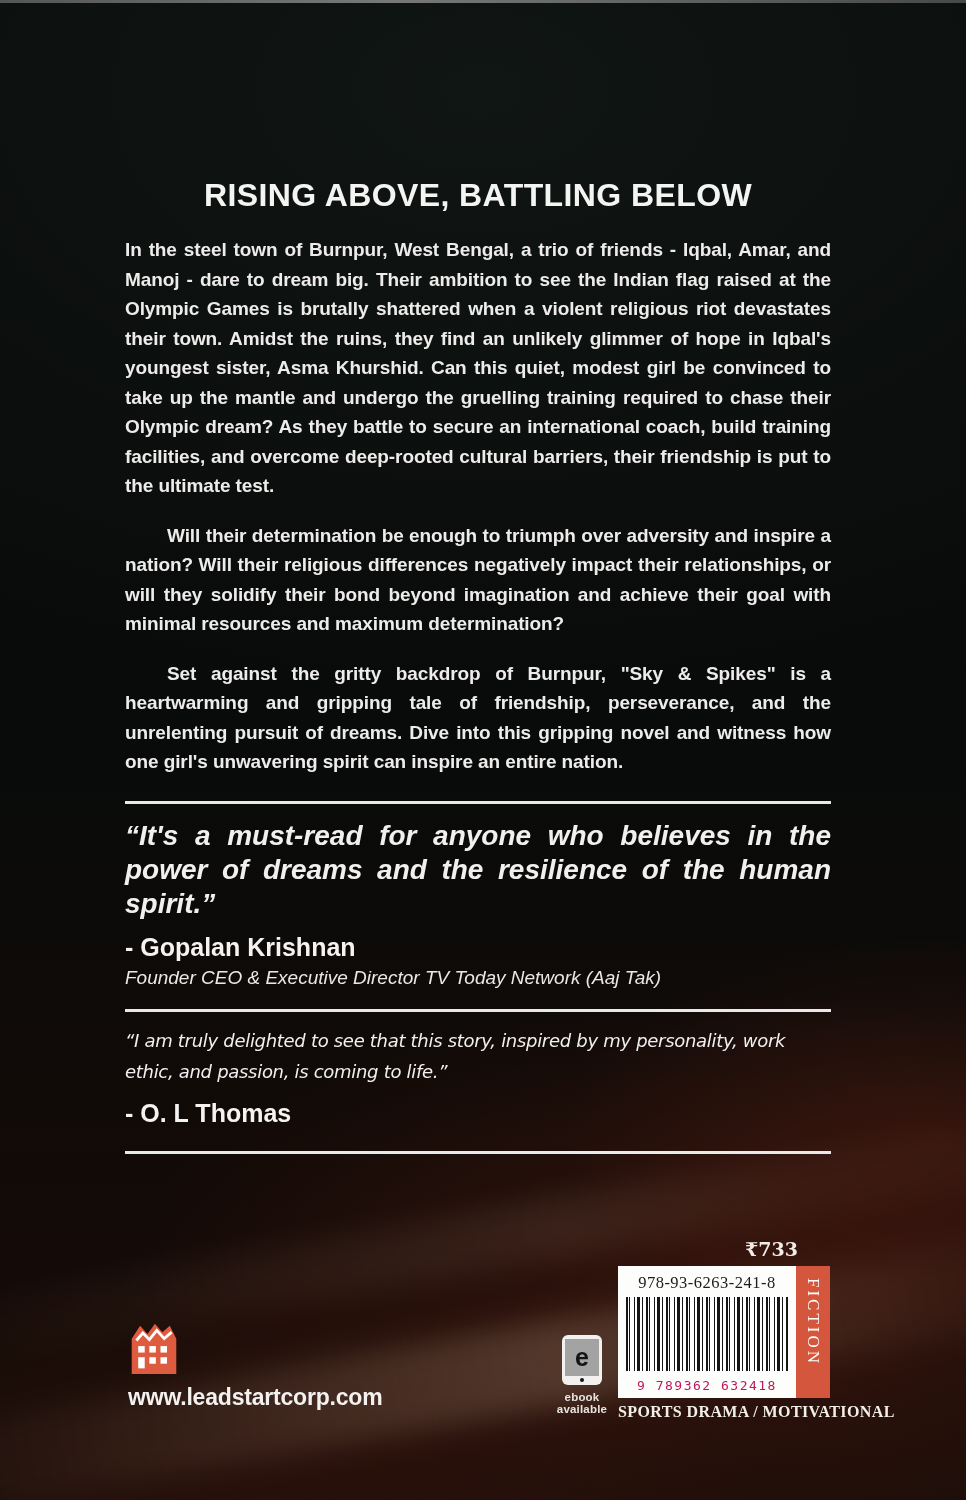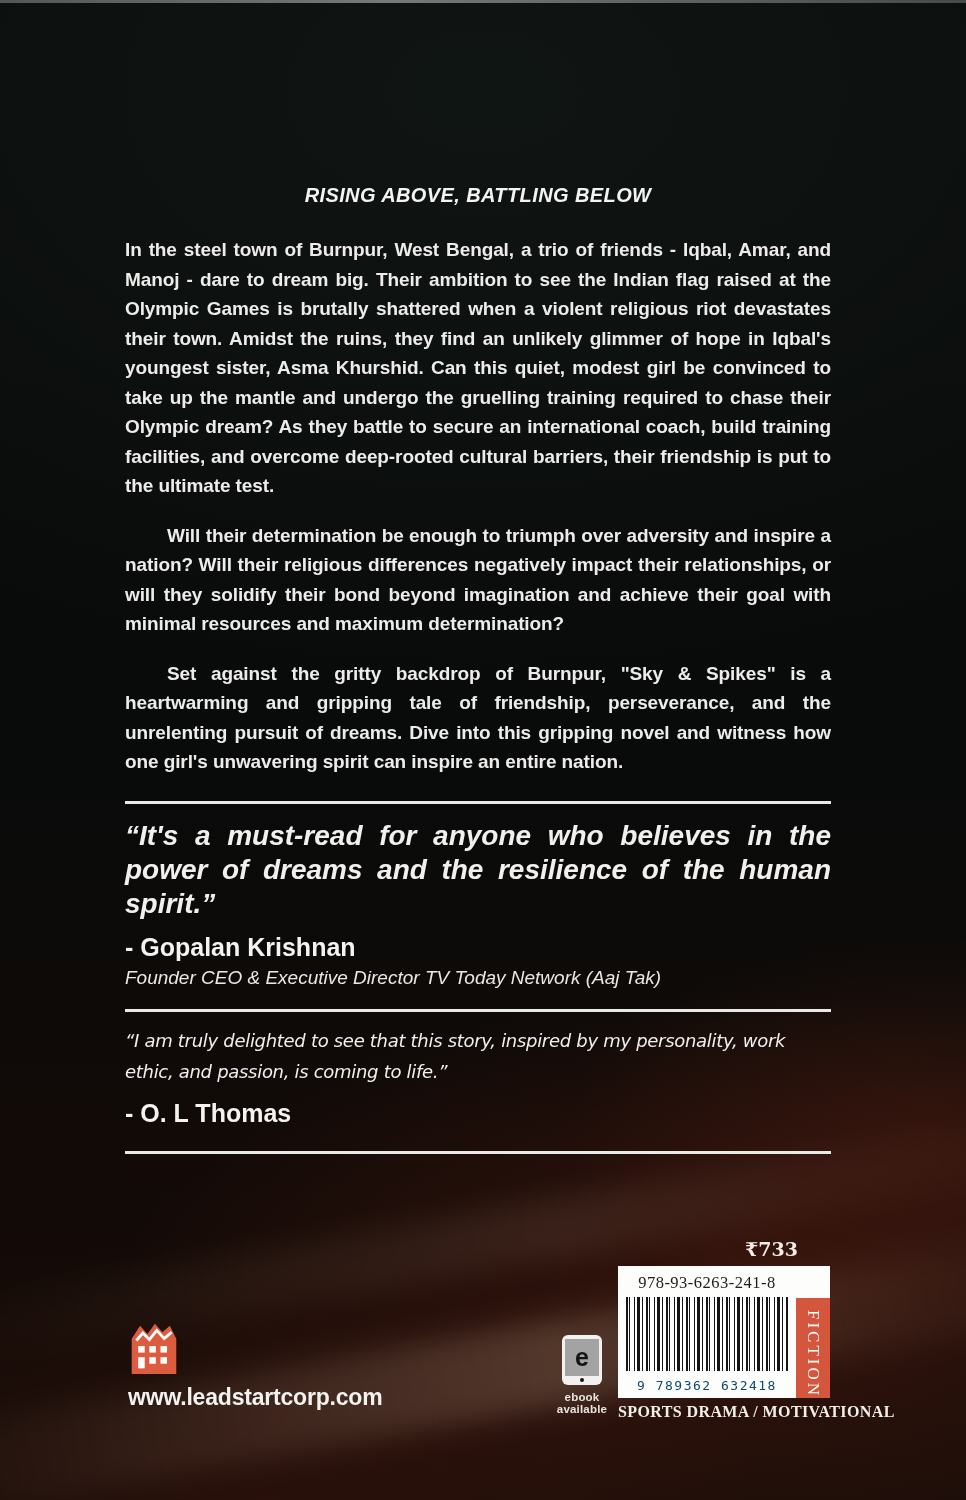--- a/index.html
+++ b/index.html
@@ -14,21 +14,21 @@
       linear-gradient(180deg,#0a0c0b 0%,#090b0a 52%,#120a07 78%,#170c08 100%);
   }
   .photo-edge{position:absolute;top:0;left:0;right:0;height:3px;
     background:linear-gradient(90deg,#6d6d6d,#9a9a9a 40%,#5c5c5c);opacity:.75;}
   .streak{position:absolute;left:-110px;top:1330px;width:1220px;height:86px;
     transform:rotate(-10deg);filter:blur(14px);
     background:linear-gradient(90deg,rgba(226,190,158,0) 0%,rgba(226,190,158,.13) 32%,rgba(238,208,176,.20) 55%,rgba(226,190,158,.09) 76%,rgba(226,190,158,0) 100%);}
   .streak.faint{top:1208px;opacity:.45;height:60px;}
 
   .content{position:absolute;left:125px;top:0;width:706px;color:#edecea;}
-  .tagline{margin-top:180px;font-style:italic;font-weight:bold;font-size:20px;line-height:30px;
+  .tagline{margin-top:180px;font-weight:bold;font-size:32px;line-height:30px;
     text-align:center;letter-spacing:.4px;color:#f4f4f2;}
   .para{font-weight:bold;font-size:19px;line-height:29.5px;text-align:justify;letter-spacing:-.1px;}
   .p1{margin-top:25px;}
   .p2,.p3{margin-top:20px;text-indent:42px;}
   .rule{height:3px;background:#e9e9e7;border:none;}
   .rule1{margin-top:24px;}
   .quote{font-style:italic;font-weight:bold;font-size:28px;line-height:34px;text-align:justify;color:#f1f0ee;}
   .quote1{margin-top:15px;}
   .endorser-name{margin-top:12px;font-weight:bold;font-size:25px;line-height:28px;color:#f4f3f1;}
   .endorser-role{margin-top:6px;font-style:italic;font-size:19px;line-height:22px;color:#e9e8e6;}
@@ -50,32 +50,32 @@
   .ebook{position:absolute;left:549px;top:1335px;width:66px;text-align:center;}
   .tablet{width:40px;height:50px;background:#f2f1ef;border-radius:6px;margin:0 auto;
     padding:4px 3px 9px;box-sizing:border-box;position:relative;}
   .tablet .screen{width:100%;height:100%;background:#a3a3a3;display:flex;align-items:center;justify-content:center;}
   .tablet .e-letter{font-weight:bold;font-size:25px;color:#141414;line-height:1;}
   .tablet .home-dot{position:absolute;left:50%;bottom:3px;width:4px;height:4px;margin-left:-2px;border-radius:50%;background:#141414;}
   .ebook-label{margin-top:6px;font-size:11.5px;font-weight:bold;color:#e8e4de;letter-spacing:.2px;}
 
   .price{position:absolute;left:618px;top:1238px;width:180px;text-align:right;
     font-family:"DejaVu Serif","DejaVu Sans",serif;font-size:19px;font-weight:bold;color:#f0ece6;}
-  .barcode-box{position:absolute;left:618px;top:1266px;width:212px;height:132px;display:flex;background:#fdfdfb;align-items:flex-end;}
+  .barcode-box{position:absolute;left:618px;top:1266px;width:212px;height:132px;display:flex;background:#fdfdfb;}
   .barcode-white{flex:1 1 auto;display:flex;flex-direction:column;padding:7px 8px 5px;box-sizing:border-box;}
   .isbn{font-family:"Liberation Serif",serif;font-size:16.5px;color:#1d1d1d;text-align:center;letter-spacing:.5px;white-space:nowrap;}
   .bars{margin-top:4px;height:74px;
     background:repeating-linear-gradient(90deg,
       #161616 0 2px,#fff 2px 3px,
       #161616 3px 4px,#fff 4px 8px,
       #161616 8px 9px,#fff 9px 11px,
       #161616 11px 14px,#fff 14px 16px,
       #161616 16px 17px,#fff 17px 20px);}
   .digits{margin-top:7px;font-family:"DejaVu Sans Mono",monospace;font-size:13px;letter-spacing:1.5px;
-    color:#0c4a6e;text-align:center;white-space:nowrap;}
+    color:#be185d;text-align:center;white-space:nowrap;}
   .fiction-strip{flex:0 0 34px;background:#d4563c;display:flex;align-items:flex-start;justify-content:center;}
   .fiction-strip span{writing-mode:vertical-rl;font-family:"Liberation Serif",serif;font-size:17px;
     letter-spacing:3px;color:#fdfdfb;margin-top:12px;}
   .genre{position:absolute;left:618px;top:1403px;font-family:"Liberation Serif",serif;font-weight:bold;
     font-size:16px;letter-spacing:.4px;color:#f2efe9;white-space:nowrap;}
 </style>
 </head>
 <body>
 
 <div class="page">

